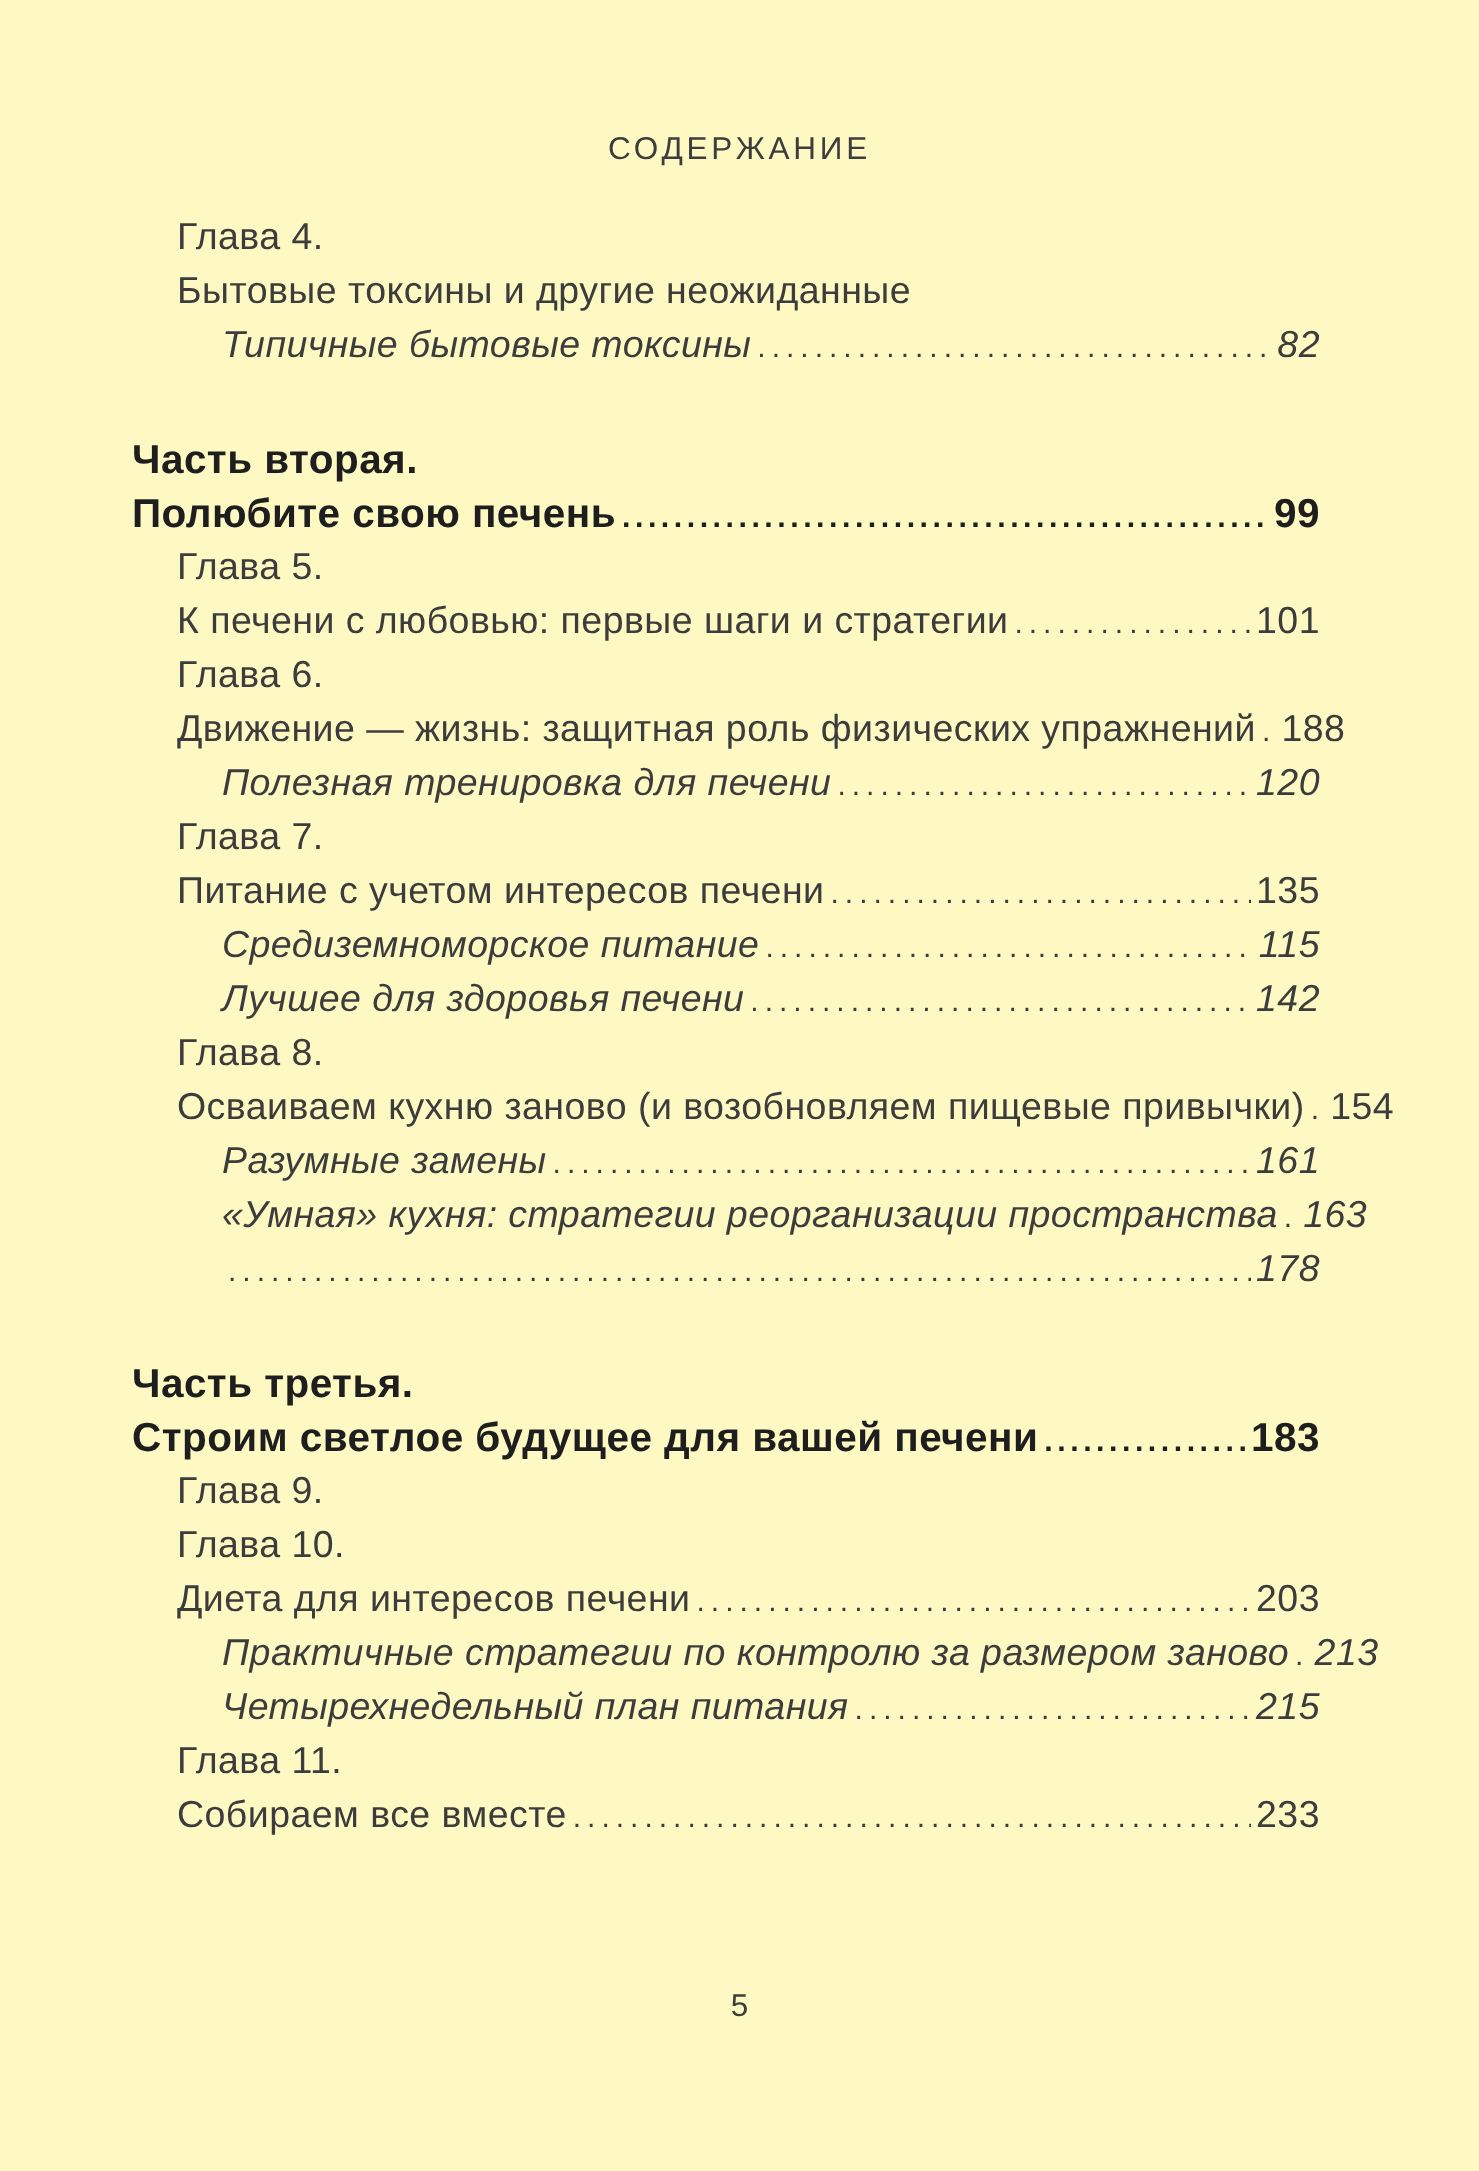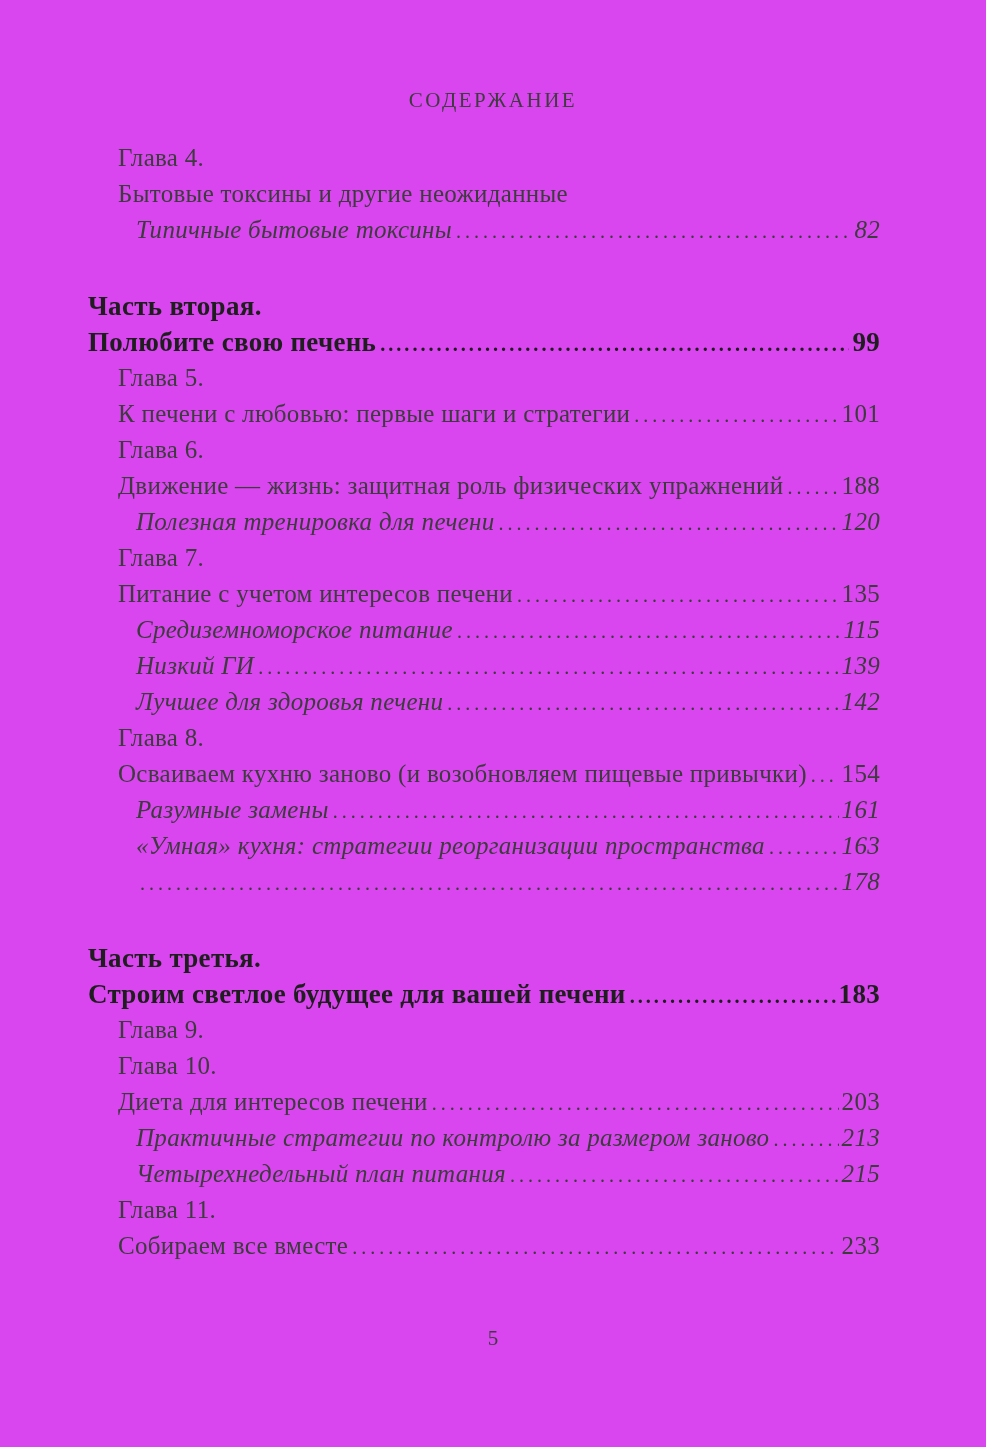--- a/index.html
+++ b/index.html
@@ -1,21 +1,21 @@
 <!DOCTYPE html>
 <html><head>
 <meta charset="utf-8">
 <style>
   html, body { margin: 0; padding: 0; background: #ffffff; }
   .page {
     position: relative;
     width: 986px;
     height: 1447px;
-    background: #d946ef;
-    font-family: Liberation Serif, serif;
+    background: #fef9c3;
+    font-family: Liberation Sans, sans-serif;
     color: #3a3a3a;
     overflow: hidden;
   }
   .toc-title {
     position: absolute;
     top: 88px;
     left: 0;
     width: 100%;
     text-align: center;
     font-size: 21px;
@@ -58,23 +58,23 @@
   
   .row.part {
     margin-left: 0;
     font-weight: 700;
     font-size: 27px;
     color: #1e1e1e;
   }
   .row.part .dots { color: #1e1e1e; }
   .row.part .dots::after { letter-spacing: 3px; font-size: 0.75em; }
   
-  .row.chapter { margin-left: 30px; align-items: center; }
+  .row.chapter { margin-left: 30px; }
   
-  .row.sub { margin-left: 48px; font-style: italic; }
+  .row.sub { margin-left: 60px; font-style: italic; }
   .row.gap { margin-top: 40px; }
   .folio {
     position: absolute;
     top: 1326px;
     left: 0;
     width: 100%;
     text-align: center;
     font-size: 21px;
     color: #3d3d3d;
   }
@@ -133,25 +133,20 @@
         <span class="label">Питание с учетом интересов печени</span>
         <span class="dots"></span>
         <span class="pageno">135</span>
       </div>
       <div class="row sub">
         <span class="label">Средиземноморское питание</span>
         <span class="dots"></span>
         <span class="pageno">115</span>
       </div>
       <div class="row sub">
-        <span class="label">Низкий ГИ</span>
-        <span class="dots"></span>
-        <span class="pageno">139</span>
-      </div>
-      <div class="row sub">
         <span class="label">Лучшее для здоровья печени</span>
         <span class="dots"></span>
         <span class="pageno">142</span>
       </div>
       <div class="row chapter">
         <span class="label">Глава 8.</span>
       </div>
       <div class="row chapter">
         <span class="label">Осваиваем кухню заново (и возобновляем пищевые привычки)</span>
         <span class="dots"></span>

